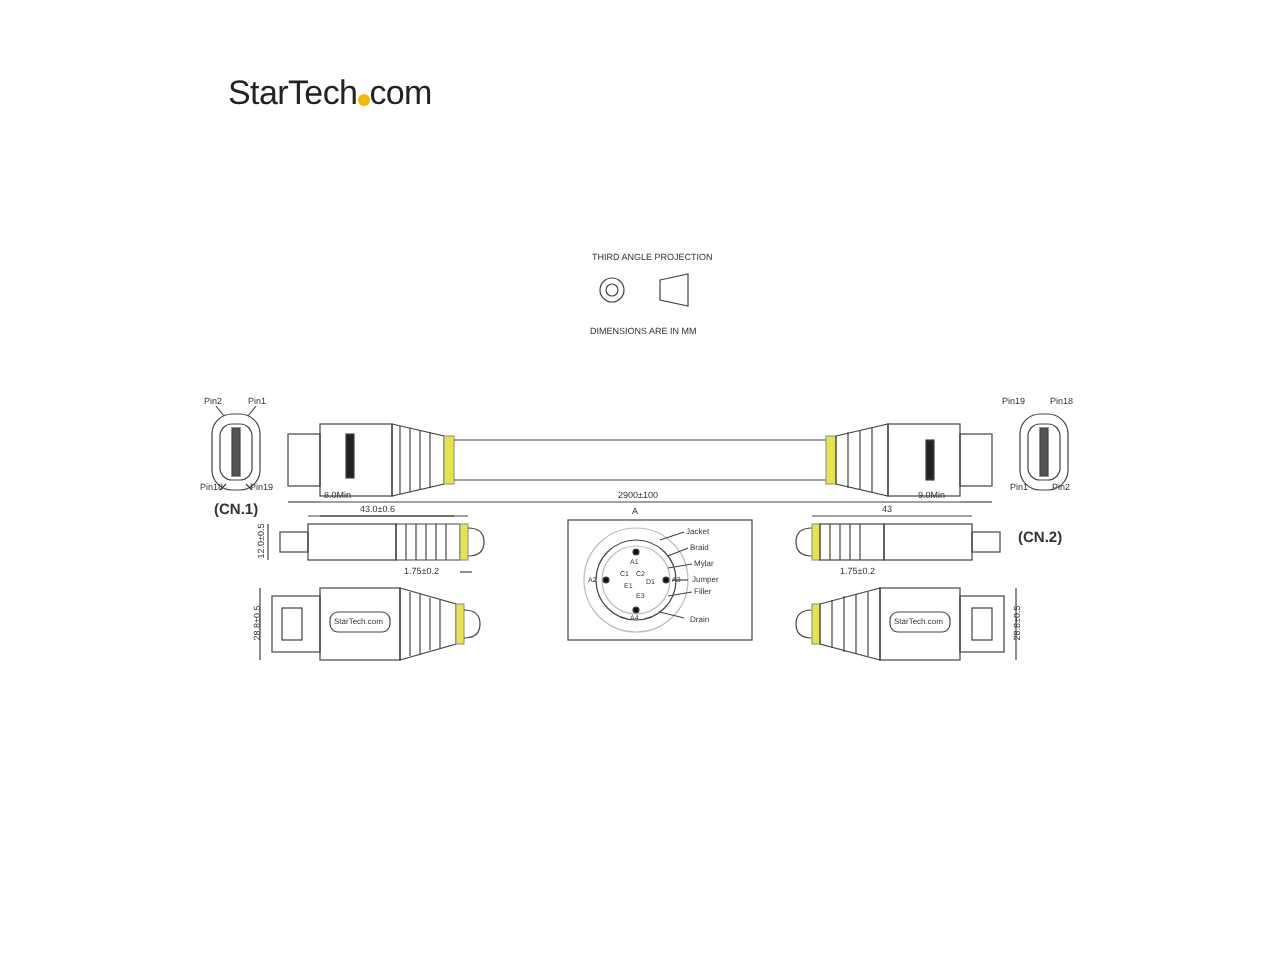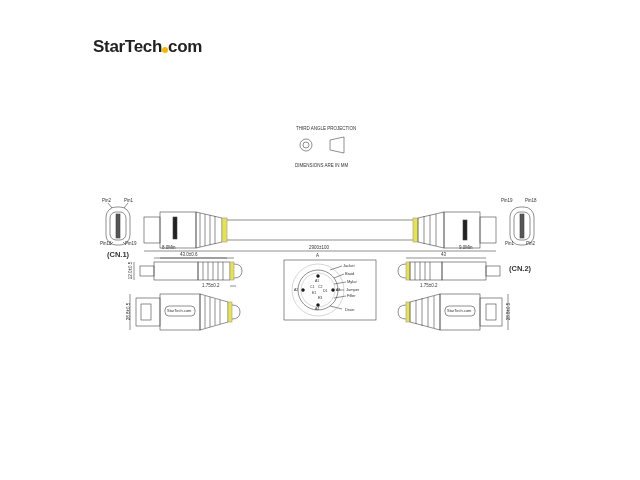--- a/index.html
+++ b/index.html
@@ -1,18 +1,18 @@
 <!DOCTYPE html>
 <html><head>
 <meta charset="utf-8">
 <style>
   html, body { margin:0; padding:0; background:#ffffff; }
   body { width:640px; height:480px; position:relative; overflow:hidden; font-family:"Liberation Sans", sans-serif; }
   .abs { position:absolute; }
-  .logo { left:93px; top:37px; font-size:17px; font-weight:bold; color:#222; letter-spacing:-0.3px; }
+  .logo { left:114px; top:37px; font-size:17px; font-weight:normal; color:#222; letter-spacing:-0.3px; }
   .logo .dot { display:inline-block; width:6px; height:6px; background:#f5b800; border-radius:50%; margin:0 0 -1px 0; }
   .tiny { font-size:4.5px; color:#333; white-space:nowrap; }
   .cn { font-size:7.5px; color:#333;font-weight:bold; }
   svg { position:absolute; left:0; top:0; }
 </style>
 </head>
 <body>
 
 <div class="abs logo">
   <span>StarTech</span><span class="dot"></span><span>com</span>

